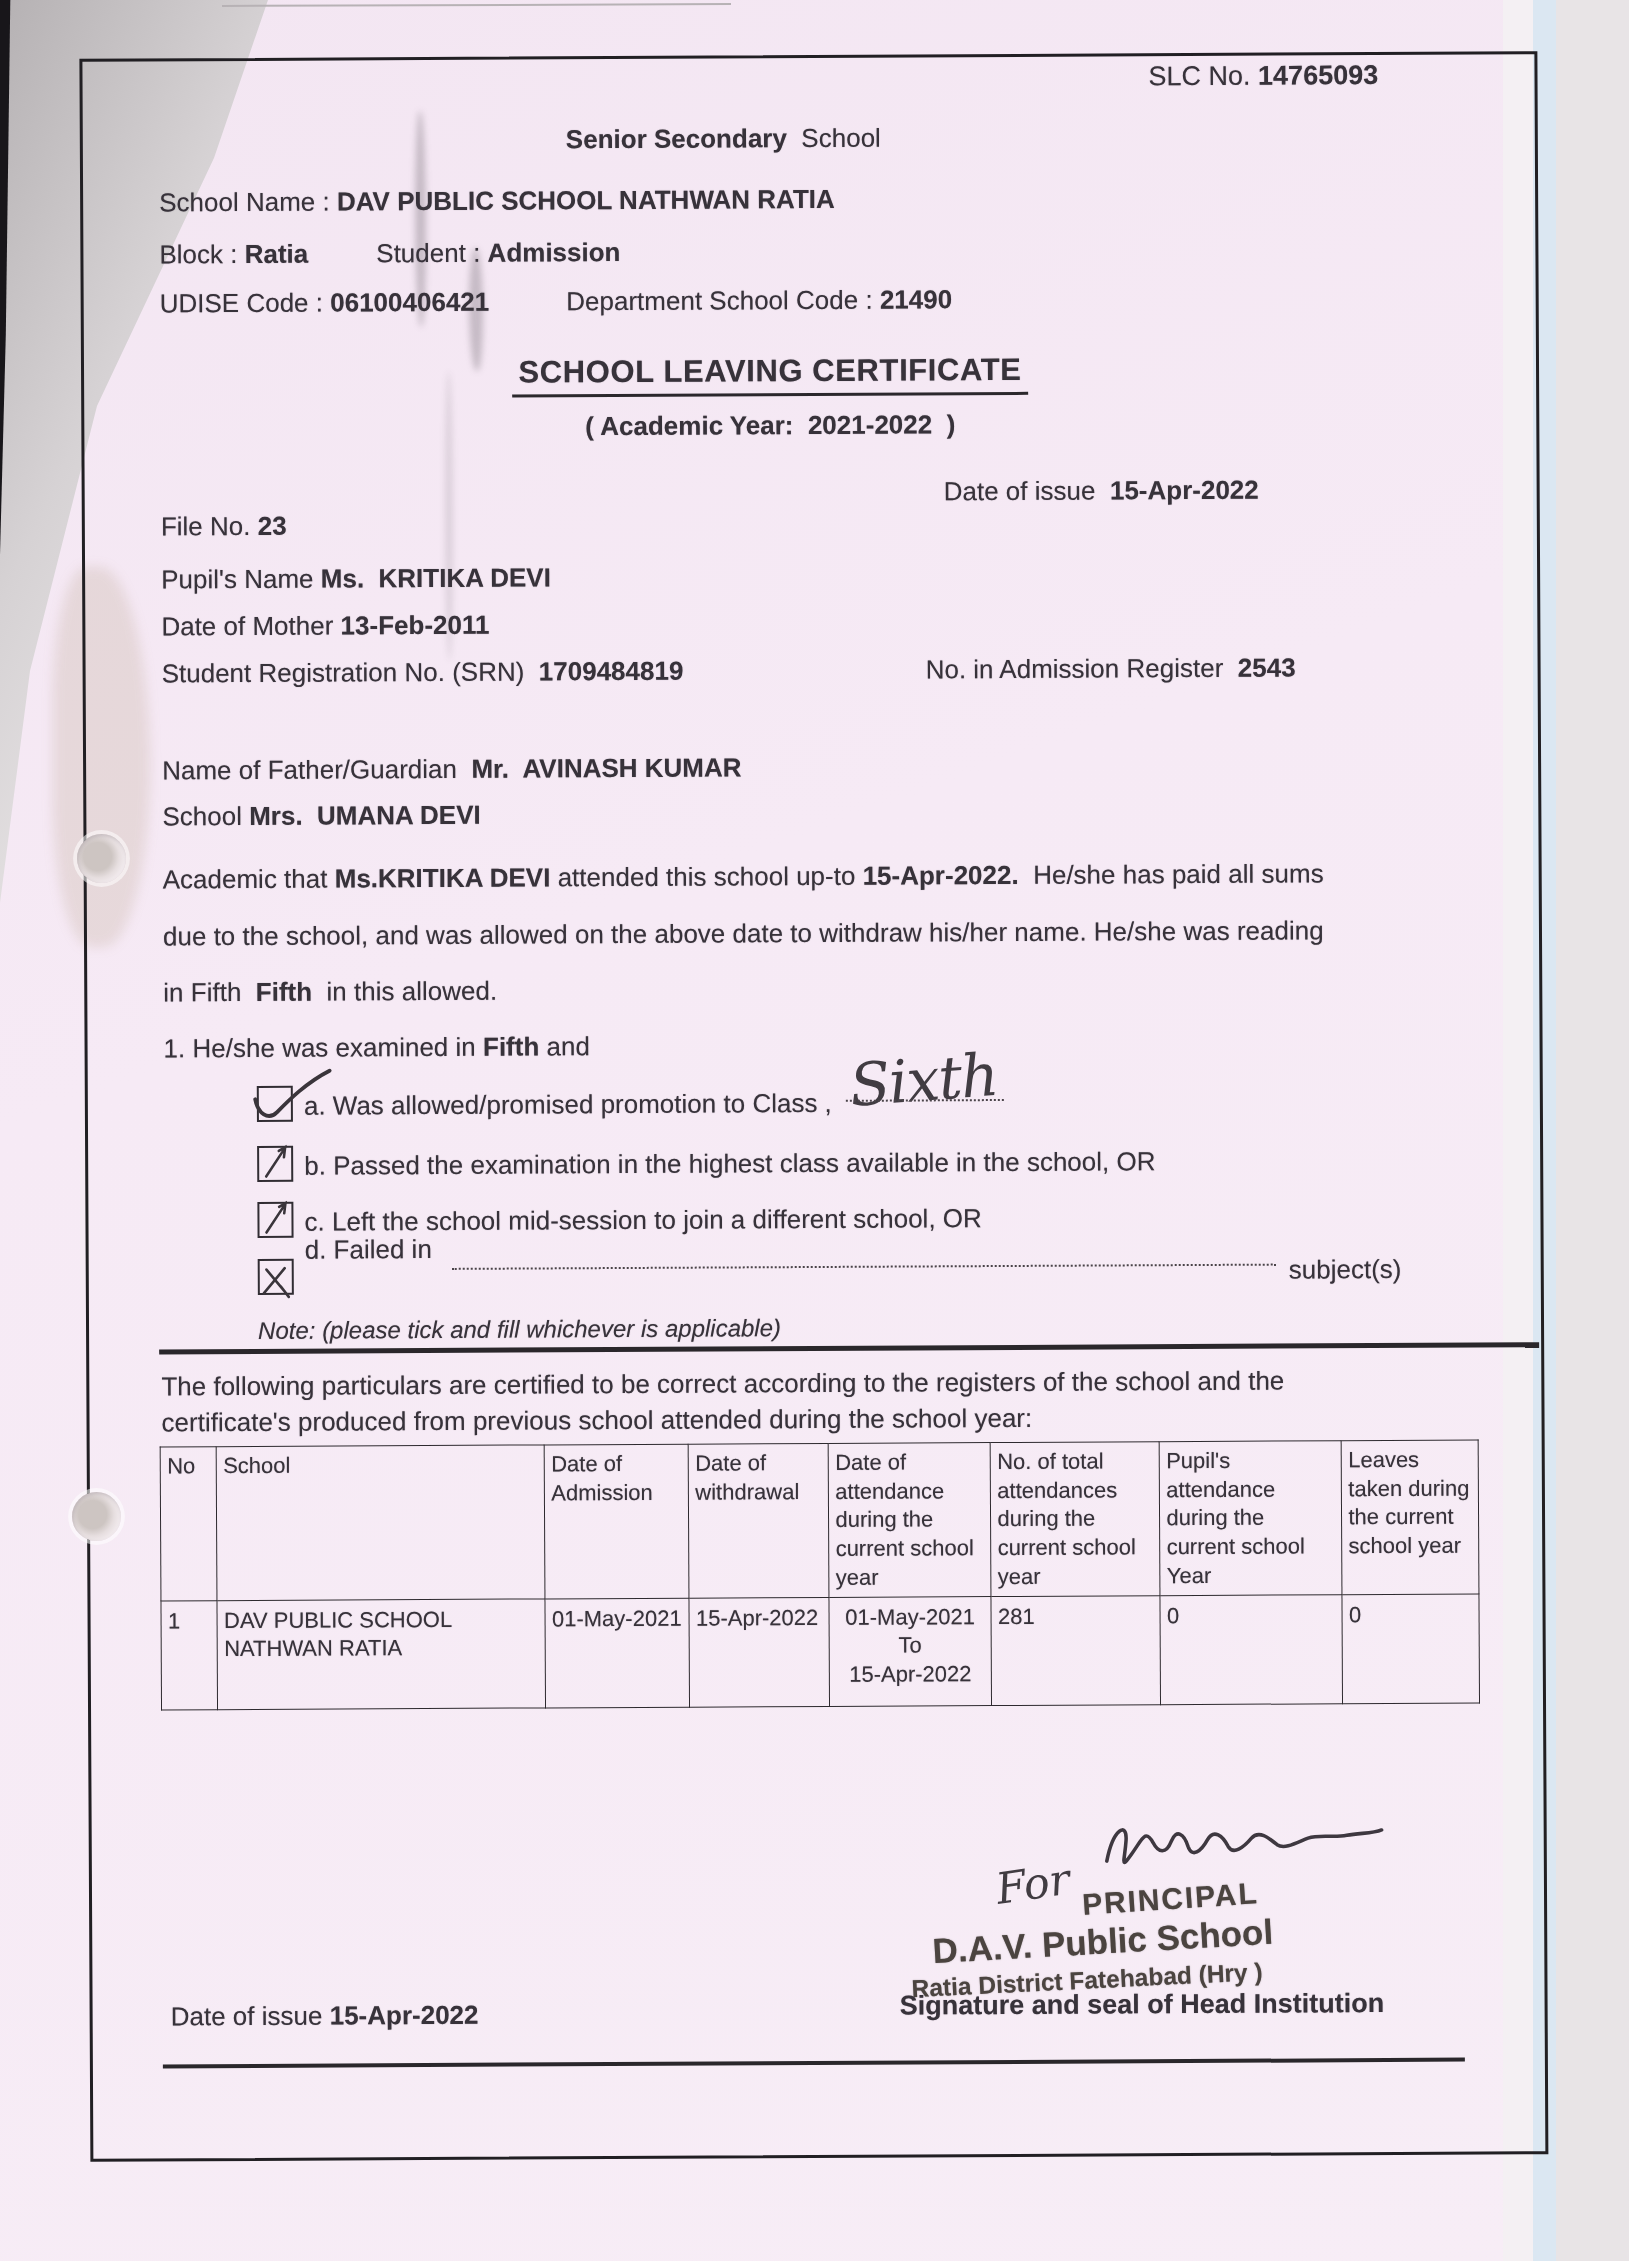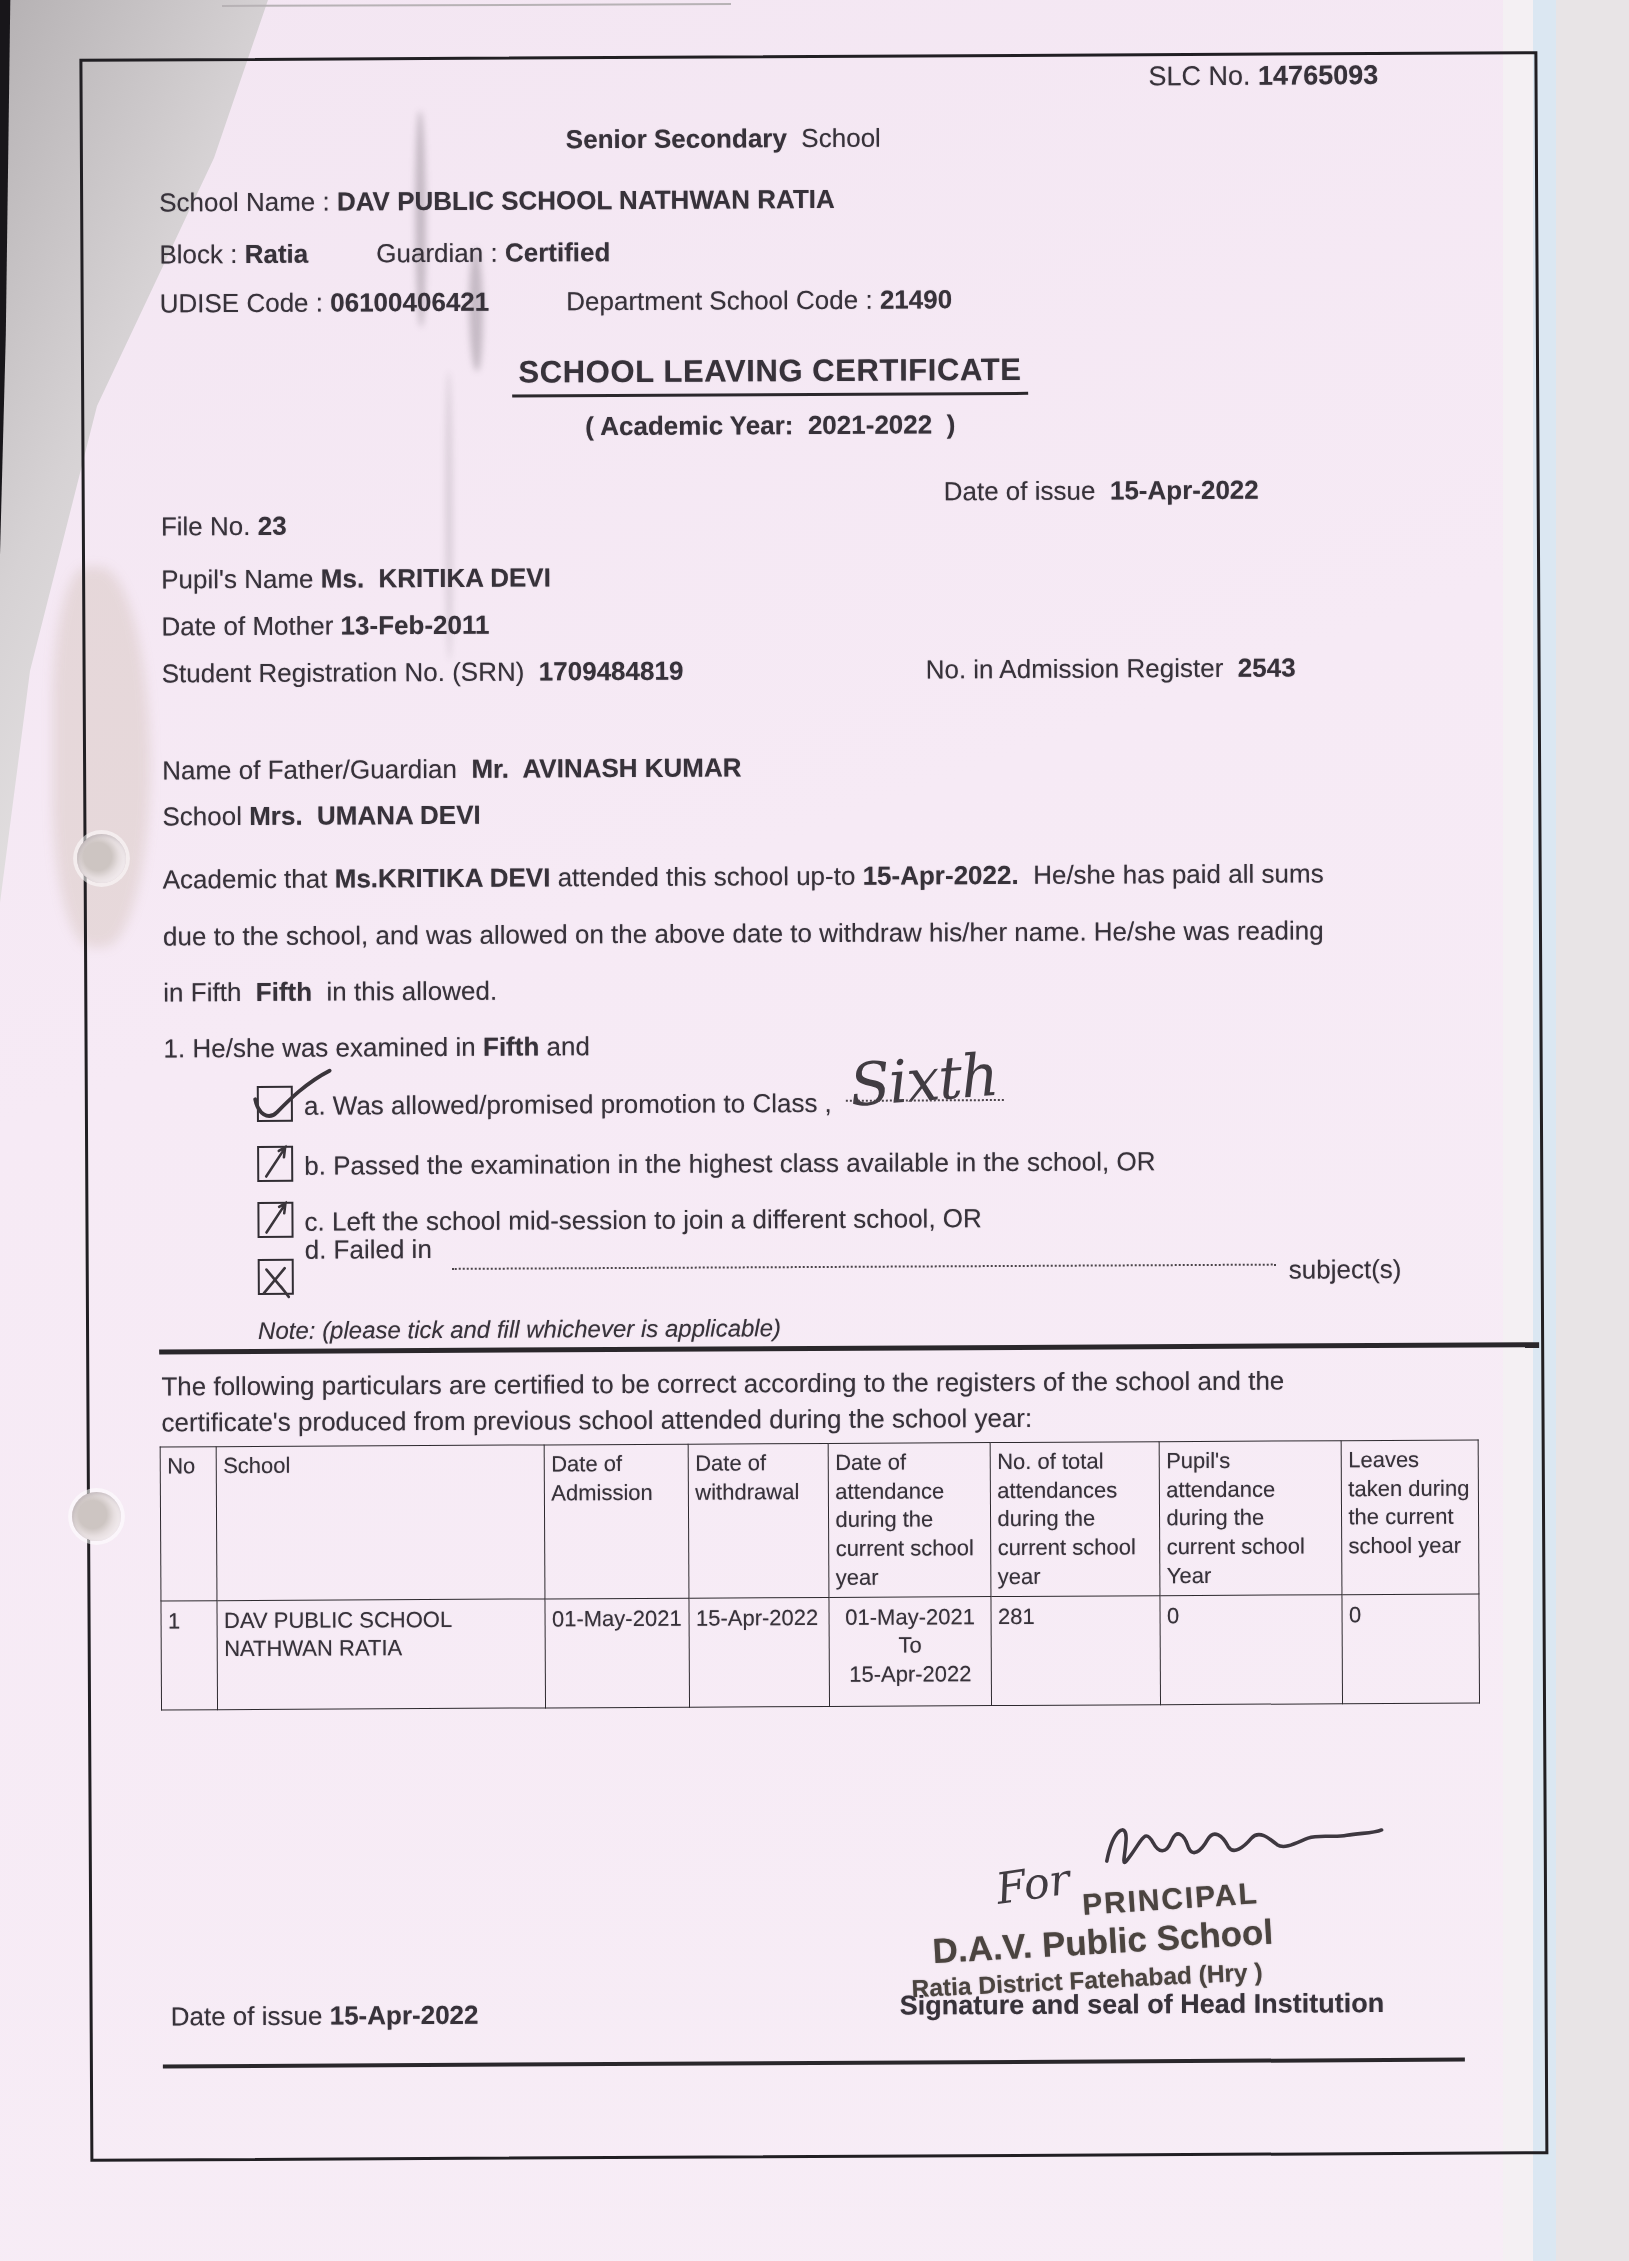--- a/index.html
+++ b/index.html
@@ -70,21 +70,21 @@
   <div id="sheet">
 
     <div id="frame"></div>
 
     <div class="abs t fs42" style="left:1154px;top:63px;"><span>SLC No. </span><span class="b">14765093</span></div>
 
     <div id="head-wrap" class="t"><span class="b">Senior Secondary</span><span>  School</span></div>
 
     <div class="abs t fs40" style="left:164px;top:184px;"><span>School Name : </span><span class="b">DAV PUBLIC SCHOOL NATHWAN RATIA</span></div>
 
-    <div class="abs t fs40" style="left:164px;top:236px;"><span>Block : </span><span class="b">Ratia</span><span style="display:inline-block;width:68px;"></span><span>Guardian : </span><span class="b">Certified</span></div>
+    <div class="abs t fs40" style="left:164px;top:236px;"><span>Block : </span><span class="b">Ratia</span><span style="display:inline-block;width:68px;"></span><span>Student : </span><span class="b">Admission</span></div>
 
     <div class="abs t fs40" style="left:164px;top:285px;"><span>UDISE Code : </span><span class="b">06100406421</span><span style="display:inline-block;width:77px;"></span><span>Department School Code : </span><span class="b">21490</span></div>
 
     <div id="title-wrap"><span class="t">SCHOOL LEAVING CERTIFICATE</span></div>
     <div id="acad-wrap" class="t">( Academic Year:  2021-2022  )</div>
 
     <div class="abs t fs40" style="left:164px;top:508px;"><span>File No. </span><span class="b">23</span></div>
     <div class="abs t fs40" style="left:947px;top:477px;"><span>Date of issue  </span><span class="b">15-Apr-2022</span></div>
 
     <div class="abs t fs40" style="left:164px;top:561px;"><span>Pupil's Name </span><span class="b">Ms.  KRITIKA DEVI</span></div>

